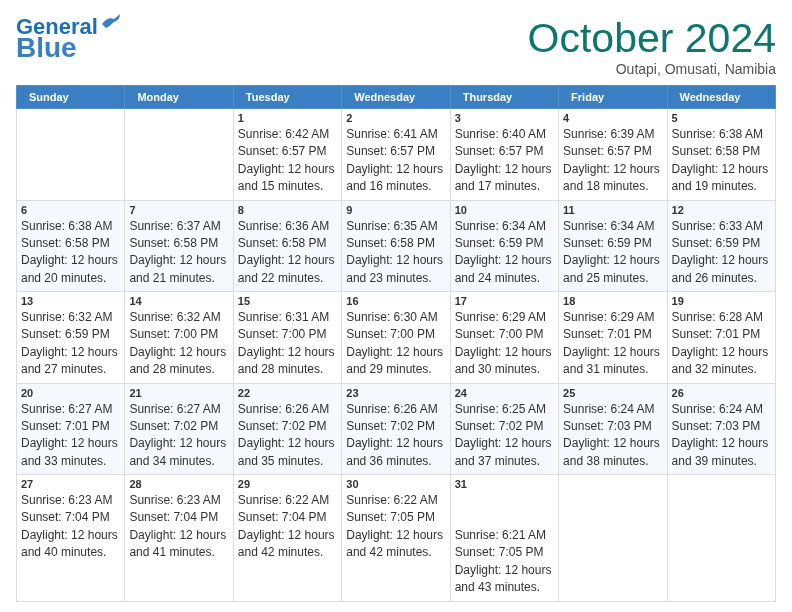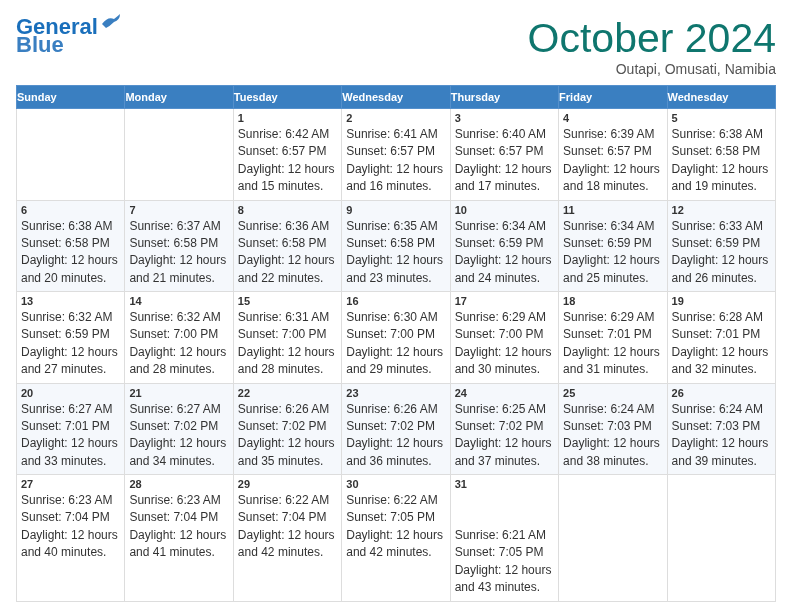--- a/index.html
+++ b/index.html
@@ -54,21 +54,21 @@
       border: 1px solid #ccc;
       border-collapse: collapse;
       width: 100%;
       table-layout: fixed;
     }
     .calendar th {
       background: #3a7fc1;
       color: #fff;
       font-size: 11px;
       font-weight: bold;
-      padding: 5px 0;
+      padding: 5px 12px;
       text-align: left;
       border: 1px solid #5590cc;
     }
     .calendar td {
       vertical-align: top;
       border: 1px solid #ddd;
       padding: 3px 4px;
       font-size: 9.5px;
       color: #333;
       height: 82px;
@@ -100,21 +100,21 @@
   <div class="header">
     <div class="logo">
       <div style="display:flex;align-items:center;">
         <span class="logo-text">
           <span class="blue">General</span>
         </span>
         <svg width="22" height="18" viewBox="0 0 22 18" style="margin-left:2px;margin-top:-8px;">
           <path d="M2,10 Q8,2 14,5 Q18,2 20,0 Q20,6 14,8 Q10,12 6,14 Z" fill="#3a7fc1"></path>
         </svg>
       </div>
-      <span class="logo-text" style="color:#3a7fc1;font-size:22px;font-weight:bold;margin-top:-4px;">Blue</span>
+      <span class="logo-text" style="color:#3a7fc1;font-size:28px;font-weight:bold;margin-top:-4px;">Blue</span>
     </div>
     <div class="title-block">
       <div class="month-title">October 2024</div>
       <div class="location">Outapi, Omusati, Namibia</div>
     </div>
   </div>
 
   <table class="calendar">
     <thead>
       <tr>

